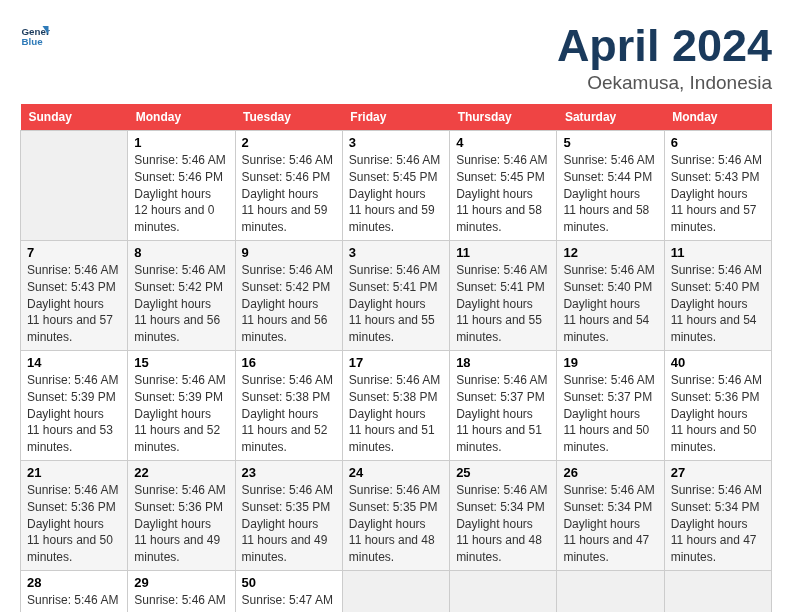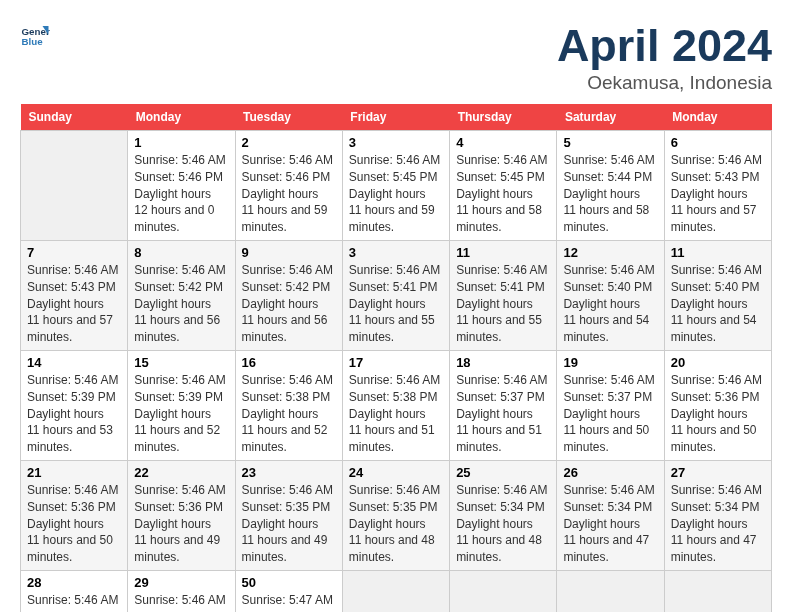--- a/index.html
+++ b/index.html
@@ -275,21 +275,21 @@
         <td>
         <span class="day-number">19</span>
         <div class="day-info">
           Sunrise: 5:46 AM<br>
           Sunset: 5:37 PM<br>
           Daylight hours<br>
           11 hours and 50 minutes.
         </div>
       </td>
         <td>
-        <span class="day-number">20</span>
+        <span class="day-number">40</span>
         <div class="day-info">
           Sunrise: 5:46 AM<br>
           Sunset: 5:36 PM<br>
           Daylight hours<br>
           11 hours and 50 minutes.
         </div>
       </td>
       </tr>
       <tr>
         <td>

